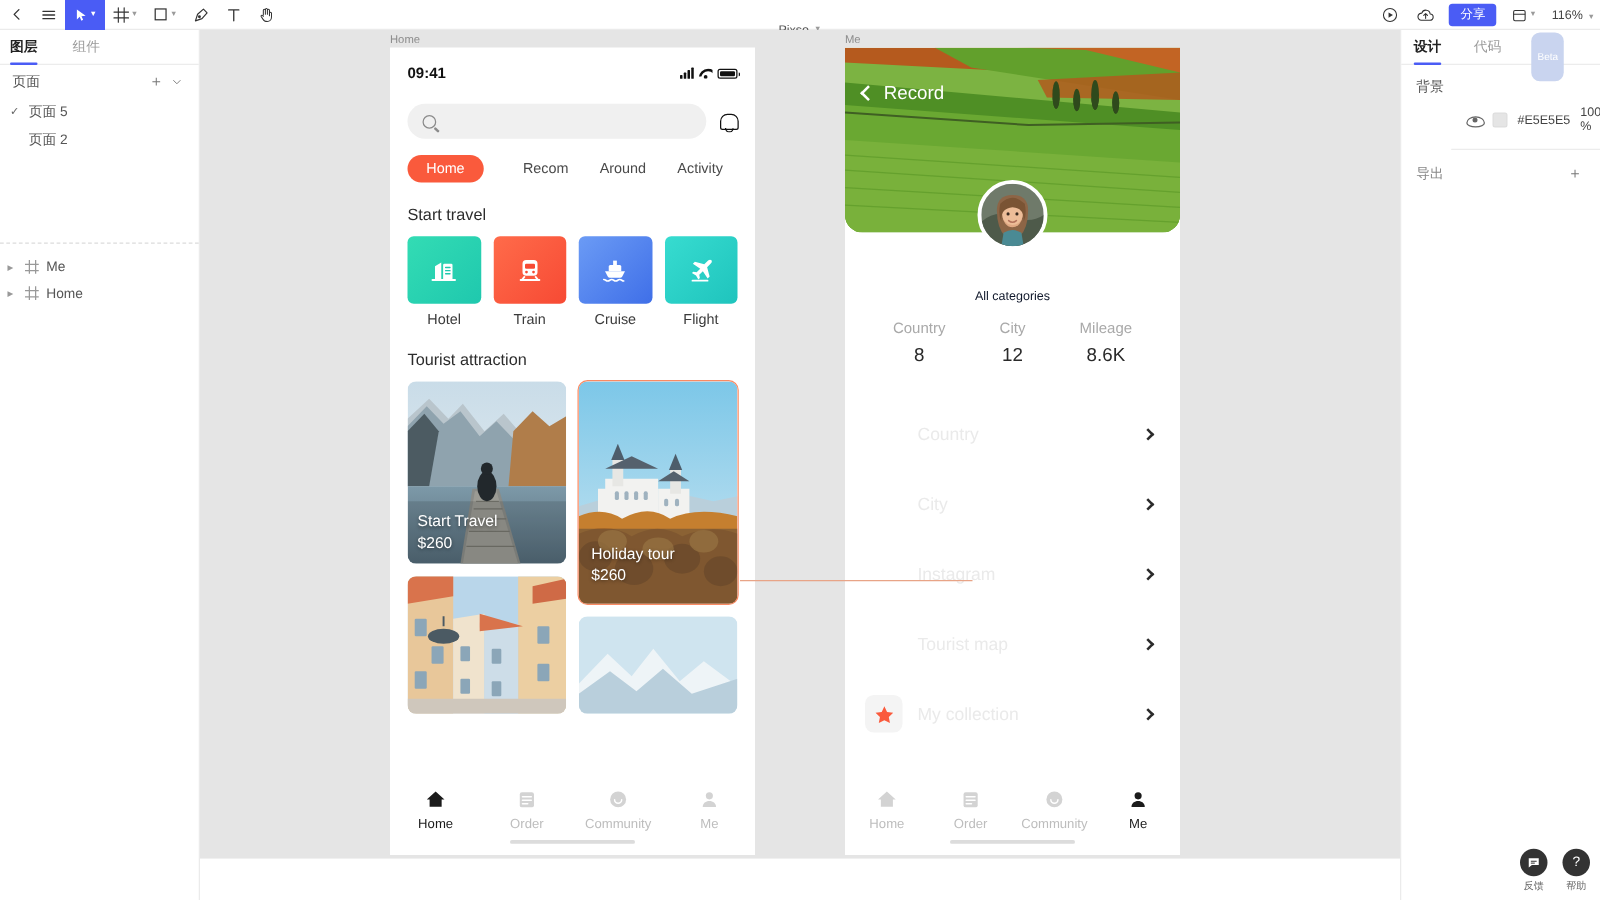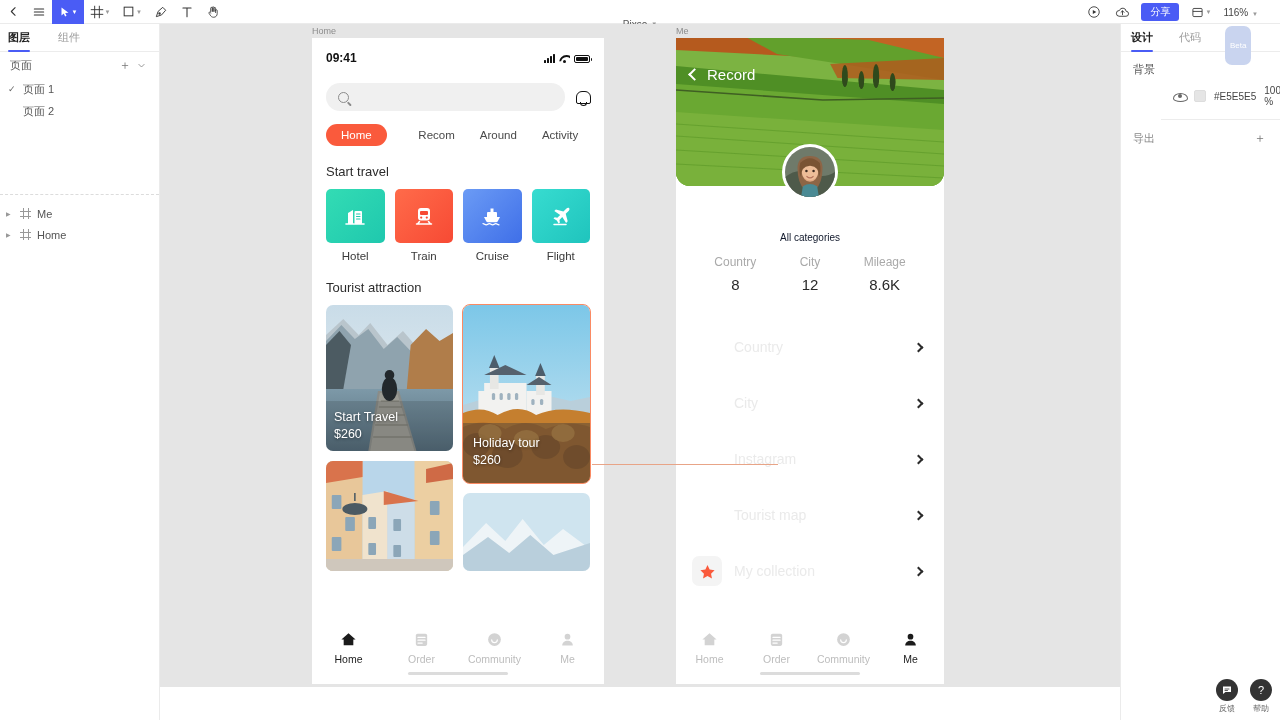--- a/index.html
+++ b/index.html
@@ -29,21 +29,21 @@
   .tb-center {
     position: absolute; left: 0; right: 0; top: 0; height: 24px;
     display: flex; align-items: center; justify-content: center;
     pointer-events: none;
   }
   .doc-title {
     font-size: 10px; color: #555; pointer-events: auto; cursor: pointer;
     display: flex; align-items: center; gap: 3px; margin-top: 24px;
   }
   .tb-right {
-    position: absolute; right: 22px; top: 0; height: 24px;
+    position: absolute; right: 4px; top: 0; height: 24px;
     display: flex; align-items: center; gap: 2px;
   }
   .share-btn {
     background: #4a5cf5; color: #fff; font-size: 10px; border-radius: 3px;
     padding: 3px 9px; cursor: pointer; line-height: 1.2; margin: 0 4px;
   }
   .zoom-label { font-size: 10px; color: #444; padding-left: 4px; cursor: pointer; }
 
   
   .left-panel {
@@ -443,21 +443,21 @@
       <span class="hdr-icon">＋</span>
       <span class="hdr-icon">
         <svg width="9" height="9" viewBox="0 0 24 24">
             <path d="M5 9l7 7 7-7" stroke="#777" stroke-width="2" fill="none" stroke-linecap="round"></path>
           </svg>
       </span>
     </div>
 
     <div class="page-row">
       <span class="chk">✓</span>
-      <span>页面 1</span>
+      <span>页面 5</span>
     </div>
     <div class="page-row">
       <span class="chk"></span>
       <span>页面 2</span>
     </div>
 
     <div style="height:56px"></div>
     <div class="pages-div"></div>
 
     <div style="height:8px"></div>

